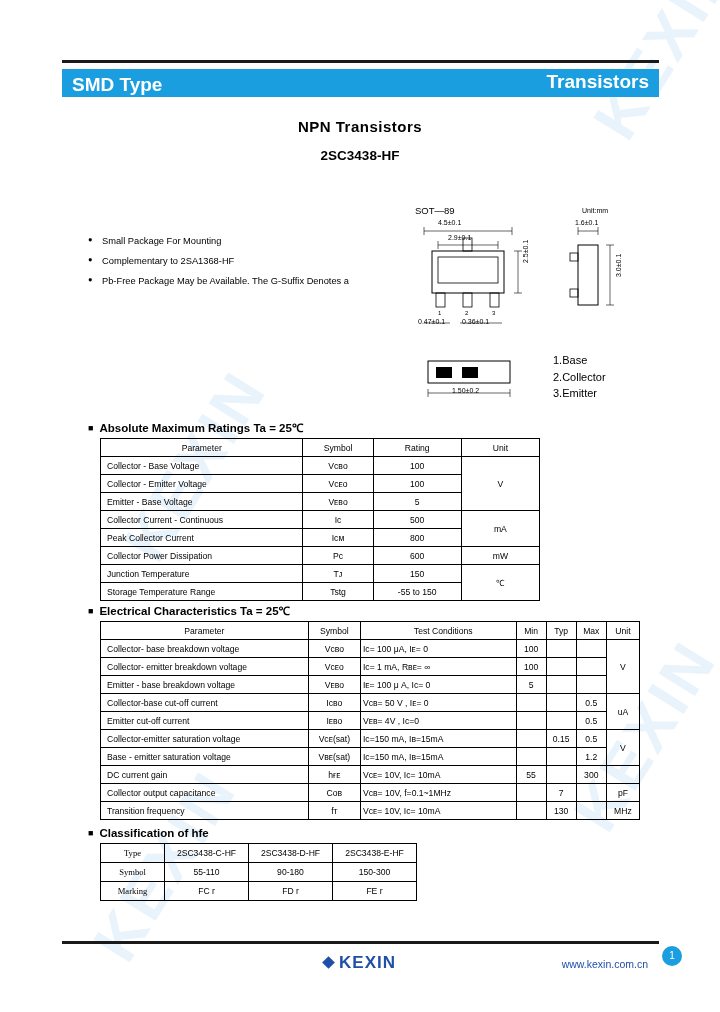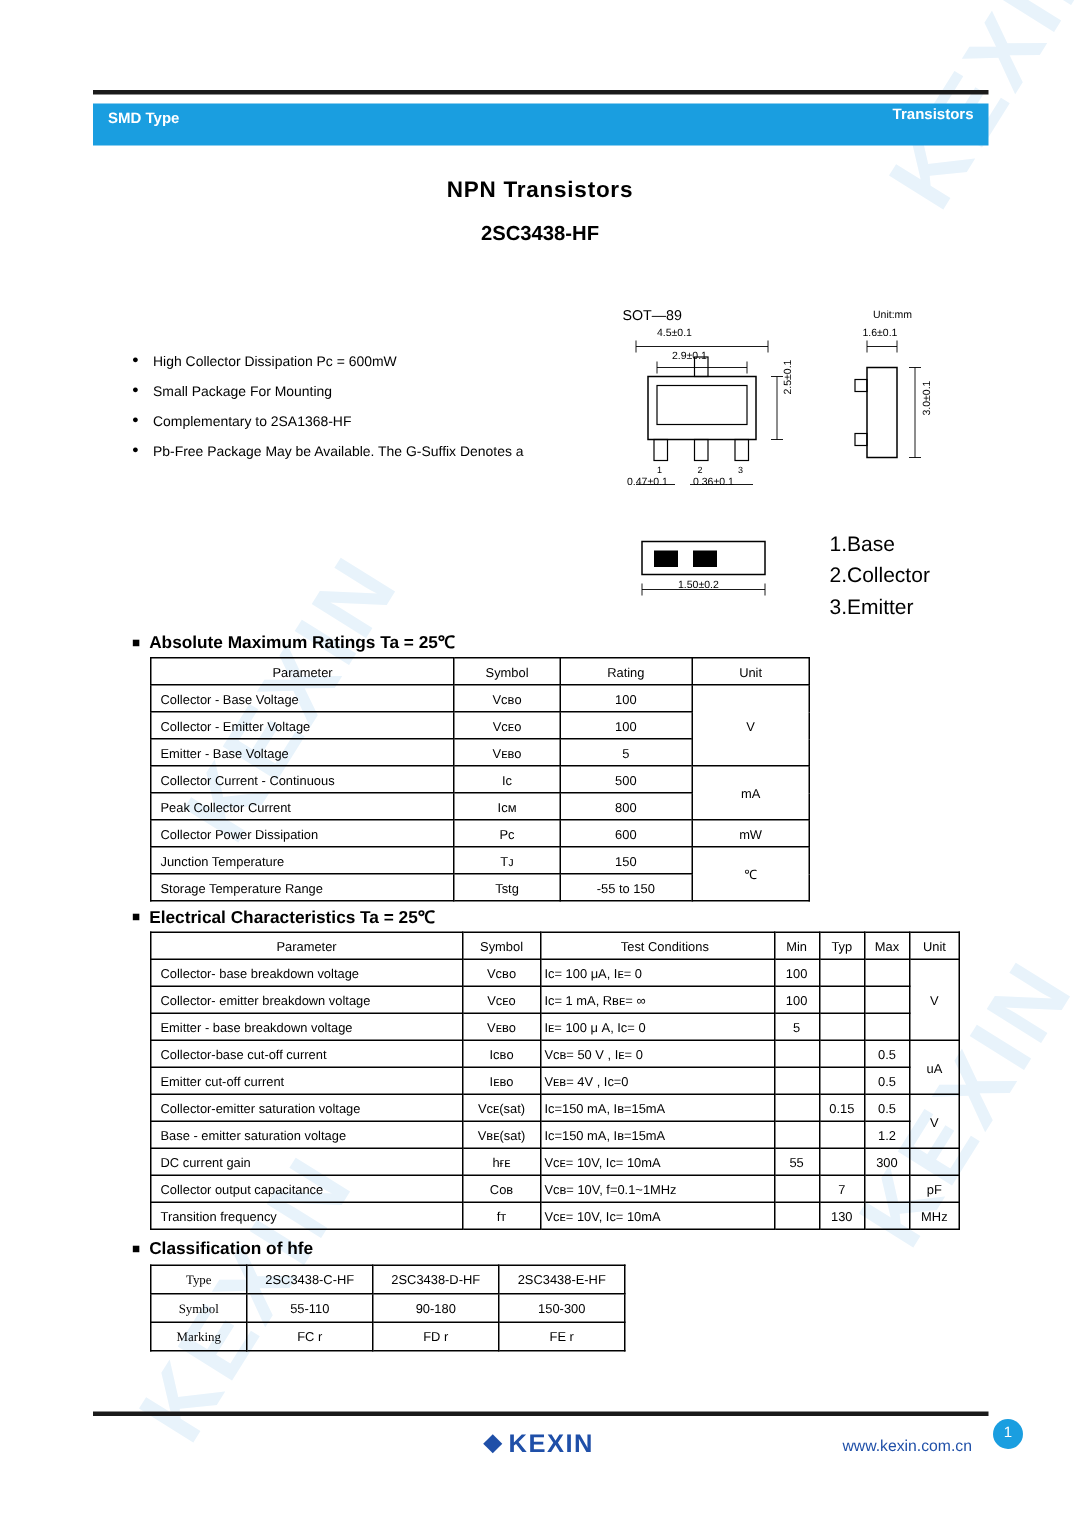--- a/index.html
+++ b/index.html
@@ -37,21 +37,21 @@
     top: 60px; left: 62px;
     width: 597px; height: 3px;
     background: #1a1a1a;
   }
   .header-bar {
     position: absolute;
     top: 69px; left: 62px;
     width: 597px; height: 28px;
     background: #1a9ee0;
     color: #ffffff;
-    font-size: 10px;
+    font-size: 19px;
     font-weight: bold;
   }
   .header-bar .left { position: absolute; left: 10px; top: 5px; }
   .header-bar .right { position: absolute; right: 10px; top: 2px; margin-left: 39px; }
 
   .title1 {
     position: absolute;
     top: 118px; left: 0; width: 720px;
     text-align: center;
     font-size: 15px;
@@ -91,21 +91,21 @@
     position: absolute;
     left: 0; top: 0;
     font-size: 7.5px;
   }
   .feat-item .sub { display: block; padding-left: 2px; margin-top: 4px; }
 
   
   .pkg-area { position: absolute; top: 205px; left: 410px; width: 250px; height: 200px; }
   .pkg-label { position: absolute; font-size: 9.5px; }
   .unit-label { position: absolute; font-size: 7px; }
-  .pin-list { position: absolute; top: 352px; left: 553px; font-size: 14px; line-height: 1.5; }
+  .pin-list { position: absolute; top: 352px; left: 553px; font-size: 11px; line-height: 1.5; }
 
   
   .sec-title {
     position: absolute;
     font-size: 11.5px;
     font-weight: bold;
   }
   .abs-title { top: 420px; left: 88px; }
   .elec-title { top: 603px; left: 88px; }
   .class-title { top: 827px; left: 88px; }
@@ -207,21 +207,20 @@
 
   <div class="header-bar">
     <span class="left">SMD Type</span>
     <span class="right">Transistors</span>
   </div>
 
   <div class="title1">NPN  Transistors</div>
   <div class="title2">2SC3438-HF</div>
 
   <div class="features">
-    <div class="feat-item">High Collector Dissipation Pᴄ = 600mW</div>
     <div class="feat-item">Small Package For Mounting</div>
     <div class="feat-item">Complementary to 2SA1368-HF</div>
     <div class="feat-item">
       <span>Pb-Free Package May be Available. The G-Suffix Denotes a</span>
     </div>
   </div>
 
   <div class="pkg-area">
     <div class="pkg-label" style="top:0px; left:5px;">SOT—89</div>
     <div class="unit-label" style="top:2px; left:172px;">Unit:mm</div>

